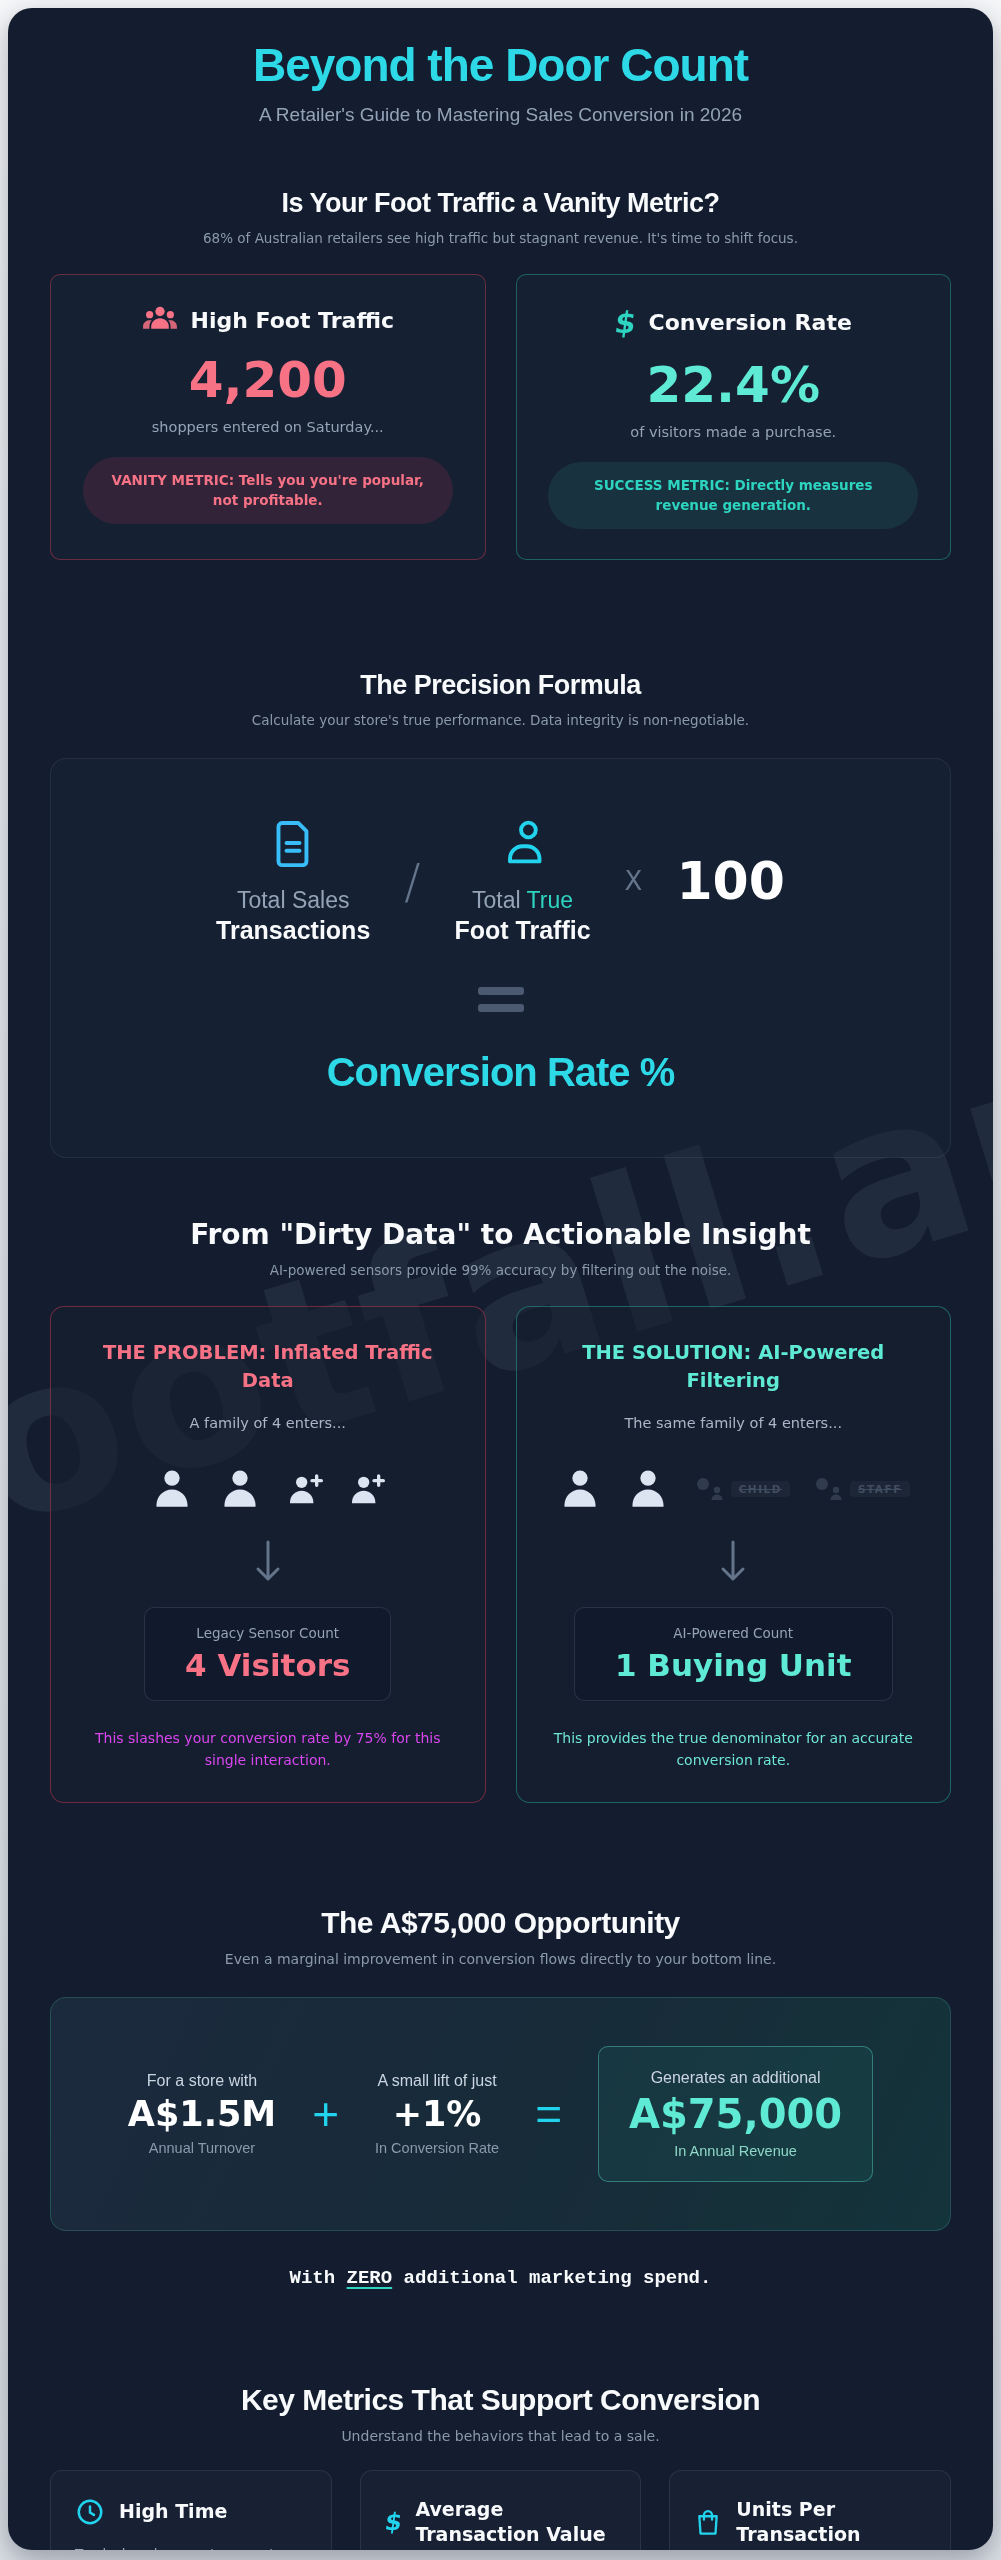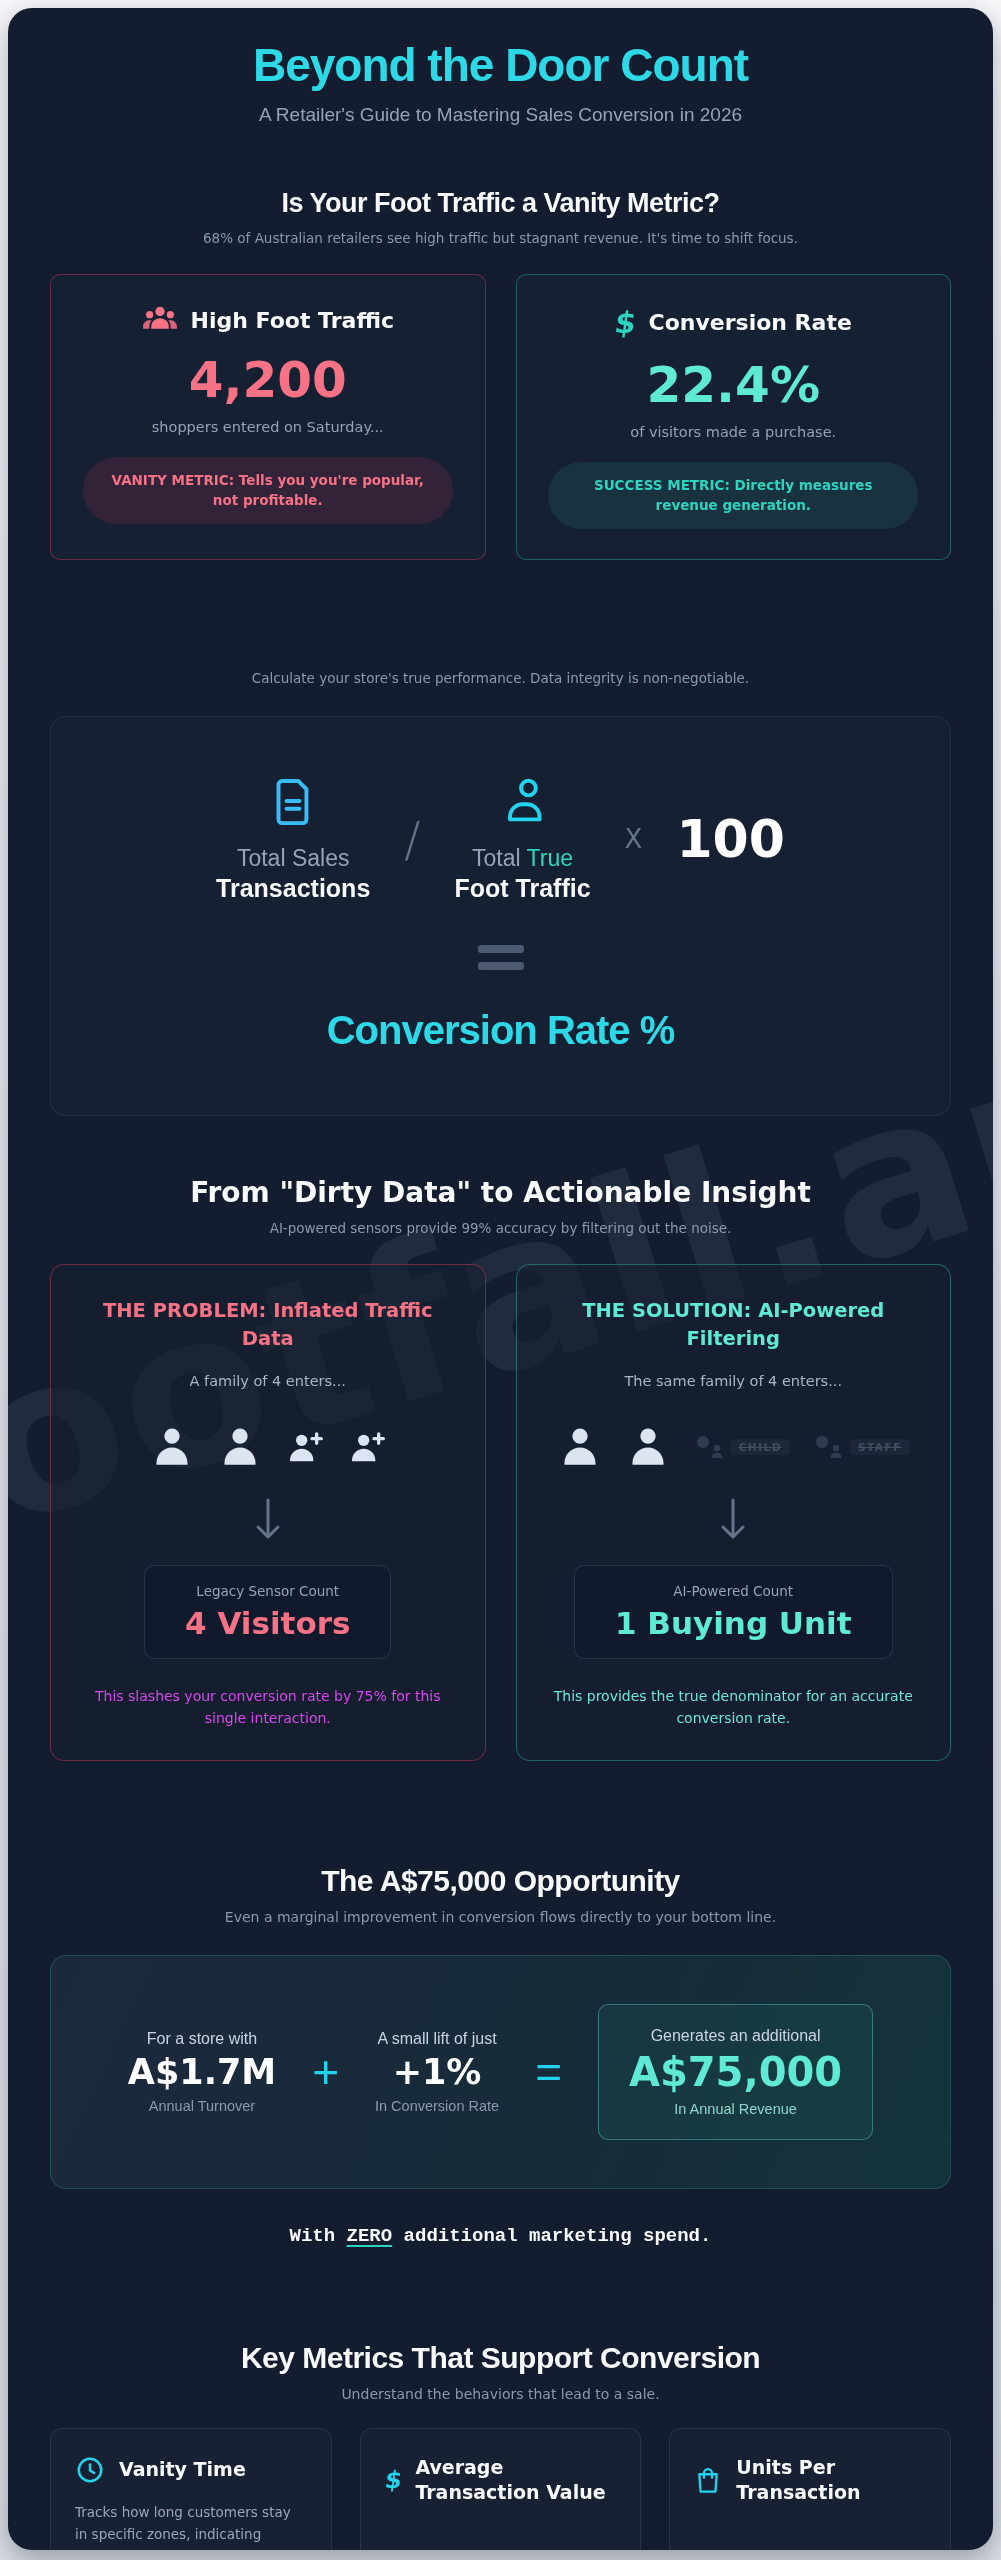--- a/index.html
+++ b/index.html
@@ -216,20 +216,21 @@
             <span class="stat-title">Conversion Rate</span>
           </div>
           <div class="stat-value teal">22.4%</div>
           <div class="stat-caption">of visitors made a purchase.</div>
           <div class="stat-badge teal">SUCCESS METRIC: Directly measures revenue generation.</div>
         </div>
       </div>
     </div>
 
     <div class="sec-formula center">
+      <div class="section-head display">The Precision Formula</div>
       <div class="section-sub">Calculate your store's true performance. Data integrity is non-negotiable.</div>
 
       <div class="formula-card">
         <div class="formula-row">
           <div class="f-term">
             <span class="icon">
               <svg width="52" height="52" viewBox="0 0 24 24" fill="none" stroke="#38bdf8" stroke-width="1.8" stroke-linecap="round" stroke-linejoin="round">
                 <path d="M7 2.8h7.5l3.7 3.7v14a1.7 1.7 0 0 1-1.7 1.7H7a1.7 1.7 0 0 1-1.7-1.7V4.5A1.7 1.7 0 0 1 7 2.8z"></path>
                 <line x1="9" y1="12" x2="15" y2="12"></line>
                 <line x1="9" y1="15.6" x2="15" y2="15.6"></line>
@@ -366,21 +367,21 @@
       </div>
     </div>
 
     <div class="sec-opp center">
       <div class="section-head display" style="font-size:30px;">The A$75,000 Opportunity</div>
       <div class="section-sub" style="font-size:14px;">Even a marginal improvement in conversion flows directly to your bottom line.</div>
 
       <div class="opp-card">
         <div class="opp-col">
           <div class="opp-label-top">For a store with</div>
-          <div class="opp-value">A$1.7M</div>
+          <div class="opp-value">A$1.5M</div>
           <div class="opp-label-bottom">Annual Turnover</div>
         </div>
         <div class="opp-op">+</div>
         <div class="opp-col">
           <div class="opp-label-top">A small lift of just</div>
           <div class="opp-value">+1%</div>
           <div class="opp-label-bottom">In Conversion Rate</div>
         </div>
         <div class="opp-op">=</div>
         <div class="opp-col opp-result">
@@ -399,21 +400,21 @@
 
       <div class="cards-row" style="gap:28px; margin-top:26px;">
         <div class="metric-card">
           <div class="metric-head">
             <span class="icon">
               <svg width="30" height="30" viewBox="0 0 24 24" fill="none" stroke="#22d3ee" stroke-width="2" stroke-linecap="round">
                   <circle cx="12" cy="12" r="9"></circle>
                   <path d="M12 7.5v5l3.2 1.8"></path>
                 </svg>
             </span>
-            <span class="metric-title">Vanity Time</span>
+            <span class="metric-title">High Time</span>
           </div>
           <div class="metric-body">Tracks how long customers stay in specific zones, indicating interest or confusion.</div>
 
         </div>
 
         <div class="metric-card">
           <div class="metric-head">
             <span class="icon dollar-glyph" style="font-size:24px; color:#22d3ee;">$</span>
             <span class="metric-title" style="max-width:200px;">Average Transaction Value</span>
           </div>

